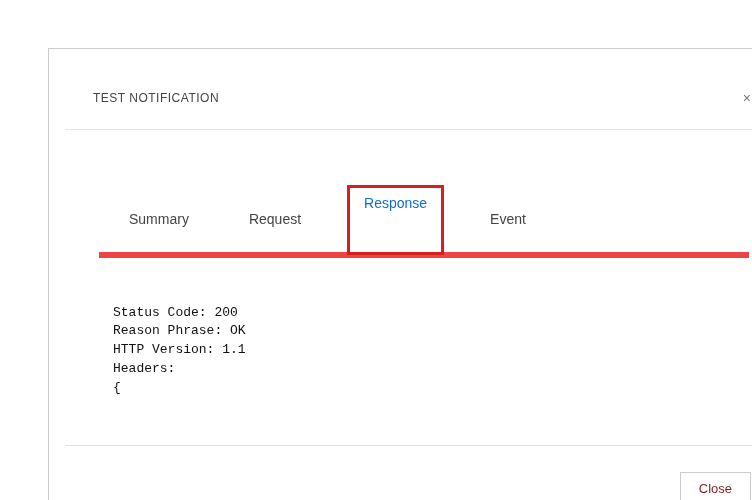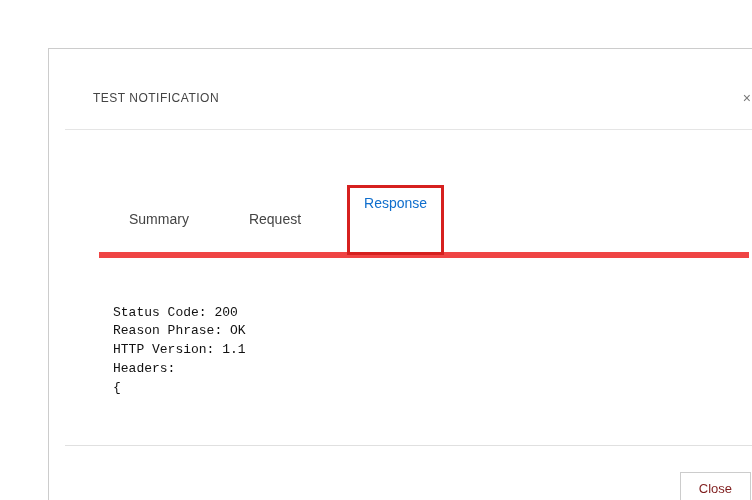--- a/index.html
+++ b/index.html
@@ -114,20 +114,21 @@
     <div class="titlebar-title">TEST NOTIFICATION</div>
     <div class="close-x">×</div>
   </div>
 
   <div class="content">
 
     <div class="tabs">
       <div class="tab">Summary</div>
       <div class="tab">Request</div>
       <div class="tab active highlighted">Response</div>
+      <div class="tab">Event</div>
     </div>
 
     <div class="response-body">Status Code: 200
 Reason Phrase: OK
 HTTP Version: 1.1
 Headers:
 {
   Date: Fri, 26 Jul 2017 18:58:30 GMT
   ETag: W/"11-5n+VnOOTa+coYyFfhBloCv5xJ8U"
   X-Powered-By: Express

